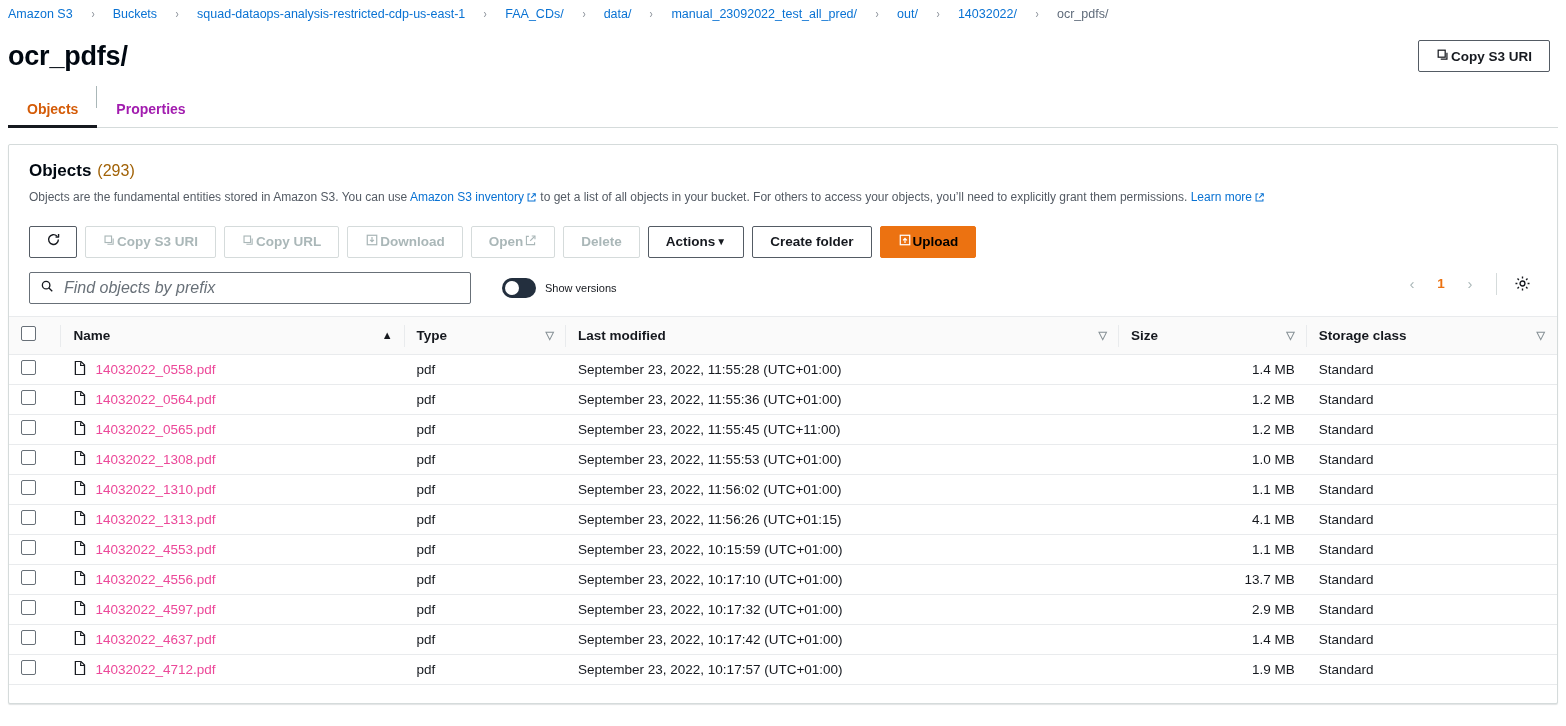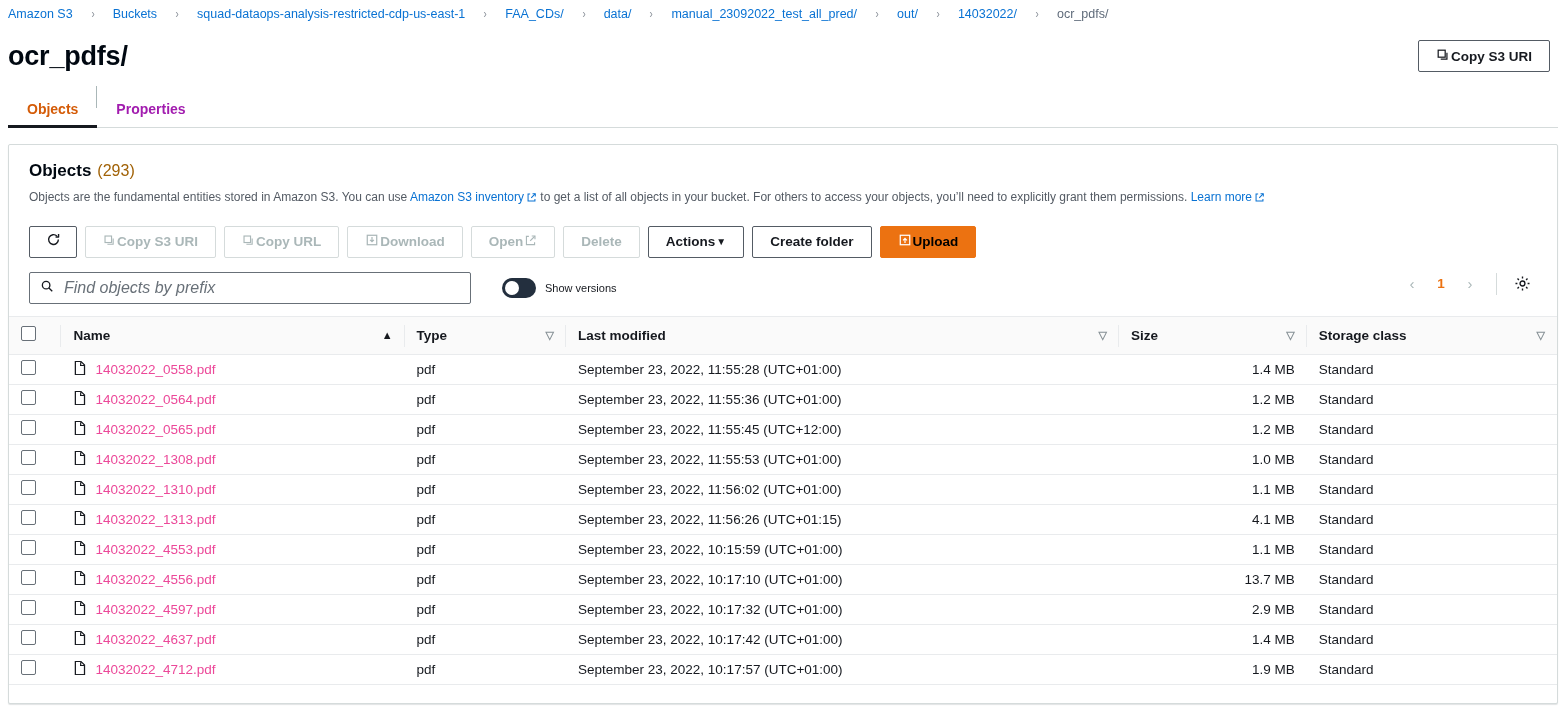--- a/index.html
+++ b/index.html
@@ -535,21 +535,21 @@
                 <span><svg width="13" height="14" viewBox="0 0 14 16" fill="#16191f">
                     <path d="M2 0h6.2L13 4.6V16H2z" fill="#16191f"></path>
                     <path d="M8.2 0L13 4.6H8.2z" fill="#fff"></path>
                     <path d="M3 1h4.6v4.6H12V15H3z" fill="#fff"></path>
                     <path d="M2.2.2h6l4.6 4.5V15.8H2.2zM8.4 1.6v3.6h3.6" fill="none" stroke="#16191f" stroke-width="1.3"></path>
                   </svg></span>
                 <a class="file-link" href="#">14032022_0565.pdf</a>
               </span>
             </td>
             <td>pdf</td>
-            <td>September 23, 2022, 11:55:45 (UTC+12:00)</td>
+            <td>September 23, 2022, 11:55:45 (UTC+11:00)</td>
             <td class="align-right">1.2 MB</td>
             <td>Standard</td>
           </tr>
           <tr>
             <td class="col-check"><span class="cb"></span></td>
             <td>
               <span class="name-cell">
                 <span><svg width="13" height="14" viewBox="0 0 14 16" fill="#16191f">
                     <path d="M2 0h6.2L13 4.6V16H2z" fill="#16191f"></path>
                     <path d="M8.2 0L13 4.6H8.2z" fill="#fff"></path>

